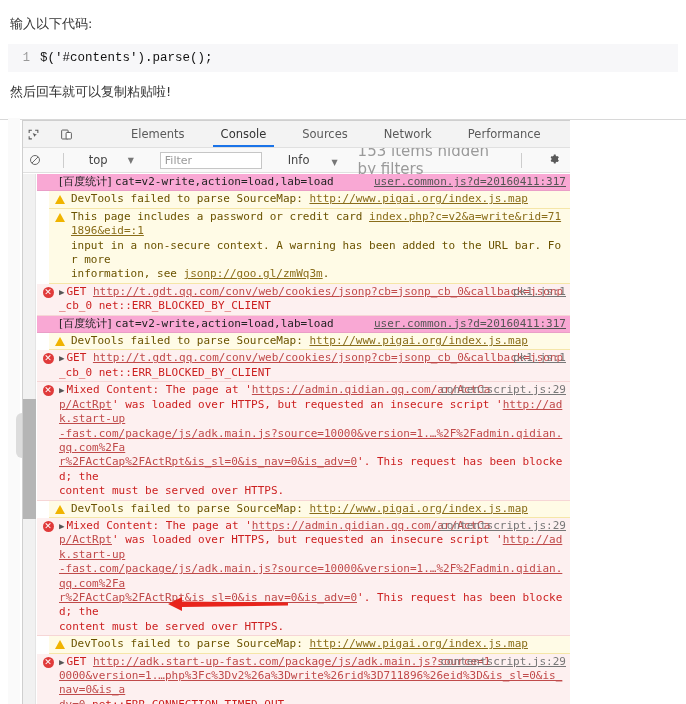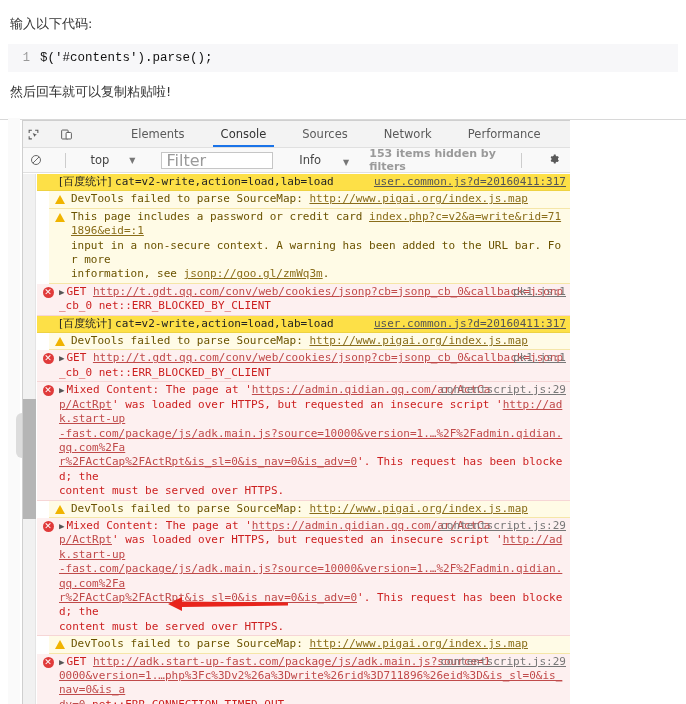--- a/index.html
+++ b/index.html
@@ -133,26 +133,26 @@
   }
   .clear-ico { width:20px; display:flex; justify-content:center; color:#666; cursor:pointer; }
   .ctx-select {
     display:flex; align-items:center; gap:20px;
     padding:0 4px; cursor:pointer; color:#444;
   }
   .caret { font-size:8px; color:#777; }
   #filter-input {
     width:140px; height:17px;
     border:1px solid #c6c6c6; background:#fff;
-    font-family:"DejaVu Sans", sans-serif; font-size:16px;
+    font-family:"DejaVu Sans", sans-serif; font-size:11px;
     color:#9a9a9a; padding:0 4px; margin:0 6px;
     line-height:15px;
   }
   .level-select { display:flex; align-items:flex-end; gap:22px; cursor:pointer; color:#444; padding:0 4px; }
-  #hidden-count { margin-left:auto; color:#9a9a9a; font-family:"DejaVu Sans", sans-serif; font-size:11px;font-weight:bold; }
+  #hidden-count { margin-left:auto; color:#9a9a9a; font-family:"DejaVu Sans", sans-serif; font-size:15px; }
   .gear { padding:0 5px; color:#5a5a5a; cursor:pointer; }
 
   
   #dt-scroll-track {
     position:absolute; left:0; top:53px; width:13px; height:531px;
     background:#f1f1f1; border-right:1px solid #e4e4e4;
   }
   #dt-scroll-thumb {
     position:absolute; left:0px; top:225px; width:13px; height:120px;
     background:#b5b5b5;
@@ -167,21 +167,21 @@
     line-height:14.4px;
   }
   .msg {
     display:flex;
     align-items:flex-start;
     padding:1px 0 1px 0;
     border-bottom:1px solid rgba(0,0,0,0.06);
     position:relative;
     min-height:15px;
   }
-  .msg.log     { background:#fde047; }
+  .msg.log     { background:#f9a8d4; }
   .msg.warning { background:#fffbe6; border-bottom-color:#f5e6a8;margin-left:12px; }
   .msg.error   { background:#fdf0f0; border-bottom-color:#f6d6d6; }
 
   .msg-ico { width:22px; flex:0 0 22px; display:flex; justify-content:center; padding-top:1px; }
   .ico-warn {
     width:0;height:0;border-left:5px solid transparent;border-right:5px solid transparent;
     border-bottom:9px solid #f0b400; margin-top:2px;
   }
   .ico-err {
     width:11px;height:11px;border-radius:50%;background:#e03a3a;

